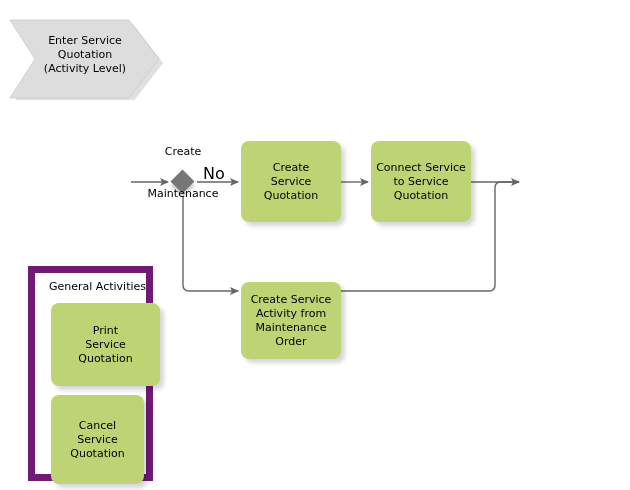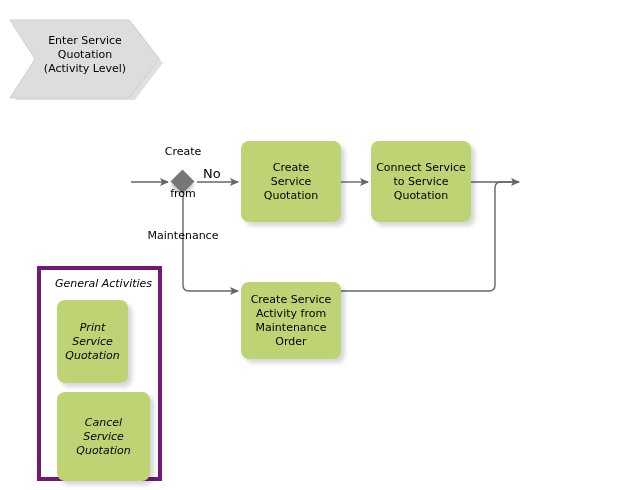--- a/index.html
+++ b/index.html
@@ -87,37 +87,36 @@
   .diamond-label {
     position: absolute;
     text-align: center;
     font-size: 11px;
     line-height: 14px;
     color: #000000;
     white-space: pre;
   }
   .edge-label {
     position: absolute;
-    font-size: 13px;
+    font-size: 16px;
     line-height: 13px;
     color: #000000;
     white-space: pre;
   }
 
   
   .panel {
     position: absolute;
-    left: 37px;
+    left: 28px;
     top: 266px;
     width: 125px;
     height: 215px;
     box-sizing: border-box;
-    border: 4px solid #701a75;
+    border: 7px solid #701a75;
     background: #ffffff;
-    font-style: italic;
   }
   .panel-title {
     position: absolute;
     left: 0;
     top: 7px;
     width: 125px;
     text-align: center;
     font-size: 11px;
     line-height: 14px;
     color: #000000;
@@ -158,42 +157,41 @@
       <span>Enter Service</span>
       <span>Quotation</span>
       <span>(Activity Level)</span>
     </div>
   </div>
 
 
   <div class="diamond" style="left:174px; top:173px;"></div>
   <div class="diamond-label" style="left:128px; top:117px; width:110px;">
     <div>Create</div>
-    <div>from</div>
     <div>Maintenance</div>
   </div>
   <div class="edge-label" style="left:203px; top:167px;">No</div>
 
   <div class="node" style="left:241px; top:141px; width:100px; height:81px;">
     <span><span>Create</span><br><span>Service</span><br><span>Quotation</span></span>
   </div>
 
   <div class="node" style="left:371px; top:141px; width:100px; height:81px;">
     <span><span>Connect Service</span><br><span>to Service</span><br><span>Quotation</span></span>
   </div>
 
 
   <div class="node" style="left:241px; top:252px; width:100px; height:77px;margin-top:30px;">
     <span><span>Create Service</span><br><span>Activity from</span><br><span>Maintenance</span><br><span>Order</span></span>
   </div>
 
   <div class="panel">
     <div class="panel-title">General Activities</div>
 
-    <div class="node" style="left:16px; top:30px; width:71px; height:83px;">
+    <div class="node" style="left:16px; top:30px; width:109px; height:83px;">
       <span><span>Print</span><br><span>Service</span><br><span>Quotation</span></span>
     </div>
 
     <div class="node" style="left:16px; top:122px; width:93px; height:89px;">
       <span><span>Cancel</span><br><span>Service</span><br><span>Quotation</span></span>
     </div>
   </div>
 
 </div>
 

